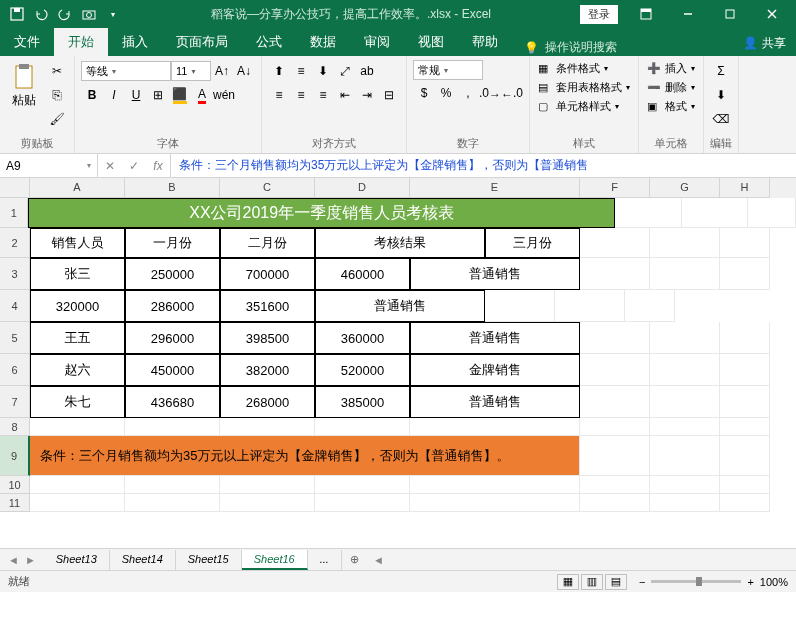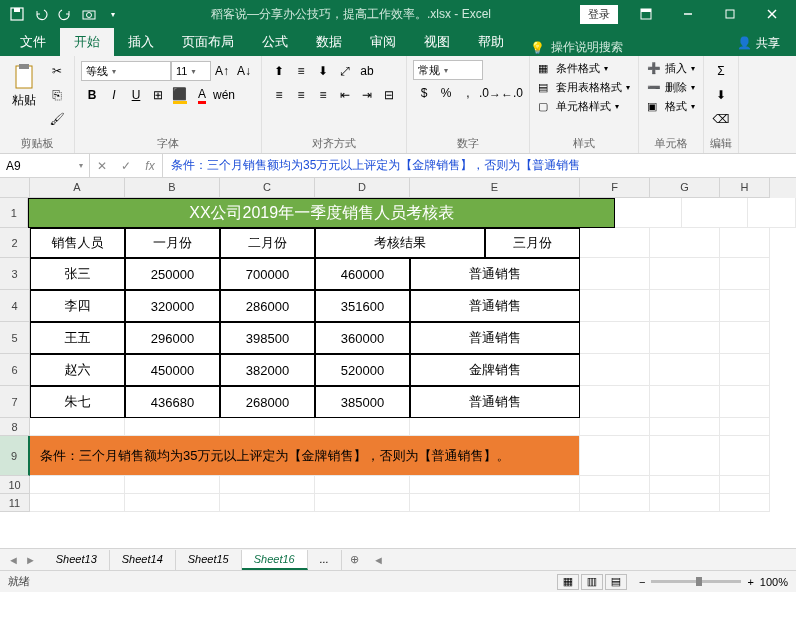--- a/index.html
+++ b/index.html
@@ -8,21 +8,21 @@
 
 .titlebar { background: #0e7248; height: 28px; display: flex; align-items: center; color: #fff; padding: 0 4px; }
 .titlebar .qat { display: flex; gap: 6px; align-items: center; padding-left: 4px; }
 .titlebar .qat-item { width: 18px; height: 18px; display: flex; align-items: center; justify-content: center; cursor: pointer; }
 .titlebar .title-text { flex: 1; text-align: center; font-size: 12px; color: #d0e8dc; }
 .titlebar .win-controls { display: flex; gap: 2px; }
 .titlebar .login-btn { background: #fff; color: #333; padding: 2px 8px; font-size: 11px; margin-right: 8px; }
 .titlebar .win-btn { width: 40px; height: 22px; display: flex; align-items: center; justify-content: center; cursor: pointer; }
 
 
-.ribbon-tabs { background: #0e7248; height: 28px; display: flex; align-items: flex-end; padding: 0 6px; }
+.ribbon-tabs { background: #0e7248; height: 28px; display: flex; align-items: flex-end; padding: 0 0; }
 .ribbon-tab { padding: 5px 14px; color: #fff; font-size: 13px; cursor: pointer; }
 .ribbon-tab.active { background: #f3f3f3; color: #0e7248; }
 .ribbon-tabs .tell-me { flex: 1; display: flex; align-items: center; color: #d0e8dc; font-size: 12px; padding-left: 12px; gap: 6px; }
 .ribbon-tabs .share { color: #fff; padding: 4px 10px; font-size: 12px; }
 
 
 .ribbon { background: #f3f3f3; height: 98px; display: flex; border-bottom: 1px solid #d4d4d4; }
 .ribbon-group { border-right: 1px solid #e0e0e0; display: flex; flex-direction: column; padding: 4px 6px 2px; }
 .ribbon-group-body { flex: 1; display: flex; align-items: flex-start; gap: 4px; }
 .ribbon-group-label { text-align: center; font-size: 11px; color: #666; padding-top: 2px; }
@@ -31,21 +31,21 @@
 .btn-sm { width: 22px; height: 22px; display: flex; align-items: center; justify-content: center; cursor: pointer; border: 1px solid transparent; font-size: 12px; }
 .row { display: flex; gap: 0; align-items: center; }
 .col { display: flex; flex-direction: column; gap: 2px; }
 .combo { border: 1px solid #c0c0c0; background: #fff; padding: 1px 4px; font-size: 11px; display: flex; align-items: center; gap: 4px; height: 20px; }
 .combo .arrow { font-size: 8px; color: #666; }
 .menu-item { display: flex; align-items: center; gap: 4px; font-size: 11px; padding: 1px 2px; cursor: pointer; white-space: nowrap; }
 .menu-item .ico { width: 14px; height: 14px; }
 
 
 .formula-bar { height: 24px; display: flex; border-bottom: 1px solid #d4d4d4; align-items: stretch; }
-.name-box { width: 90px; border-right: 1px solid #d4d4d4; display: flex; align-items: center; padding: 0 6px; font-size: 12px; background: #fff; }
+.name-box { width: 98px; border-right: 1px solid #d4d4d4; display: flex; align-items: center; padding: 0 6px; font-size: 12px; background: #fff; }
 .name-box .arrow { margin-left: auto; font-size: 8px; color: #888; }
 .fb-btns { display: flex; border-right: 1px solid #d4d4d4; }
 .fb-btn { width: 24px; display: flex; align-items: center; justify-content: center; color: #888; cursor: pointer; }
 .formula-input { flex: 1; padding: 0 8px; display: flex; align-items: center; font-size: 12px; color: #1d4ed8; overflow: hidden; white-space: nowrap; }
 
 
 .grid-area { height: 370px; display: flex; flex-direction: column; background: #fff; position: relative; }
 .col-headers { display: flex; height: 20px; background: #f0f0f0; }
 .corner { width: 30px; border-right: 1px solid #d4d4d4; border-bottom: 1px solid #d4d4d4; background: #f0f0f0; }
 .col-h { border-right: 1px solid #d4d4d4; border-bottom: 1px solid #d4d4d4; text-align: center; font-size: 11px; color: #444; line-height: 19px; background: #f0f0f0; }
@@ -350,21 +350,20 @@
         <div class="cell cB b">250000</div>
         <div class="cell cC b">700000</div>
         <div class="cell cD b">460000</div>
         <div class="cell cE b">普通销售</div>
         <div class="cell cF"></div>
         <div class="cell cG"></div>
         <div class="cell cH"></div>
       </div>
       <div class="grid-row" style="height: 32px;">
         <div class="row-h">4</div>
-        <div class="cell cA b">李四</div>
         <div class="cell cB b">320000</div>
         <div class="cell cC b">286000</div>
         <div class="cell cD b">351600</div>
         <div class="cell cE b">普通销售</div>
         <div class="cell cF"></div>
         <div class="cell cG"></div>
         <div class="cell cH"></div>
       </div>
       <div class="grid-row" style="height: 32px;">
         <div class="row-h">5</div>

